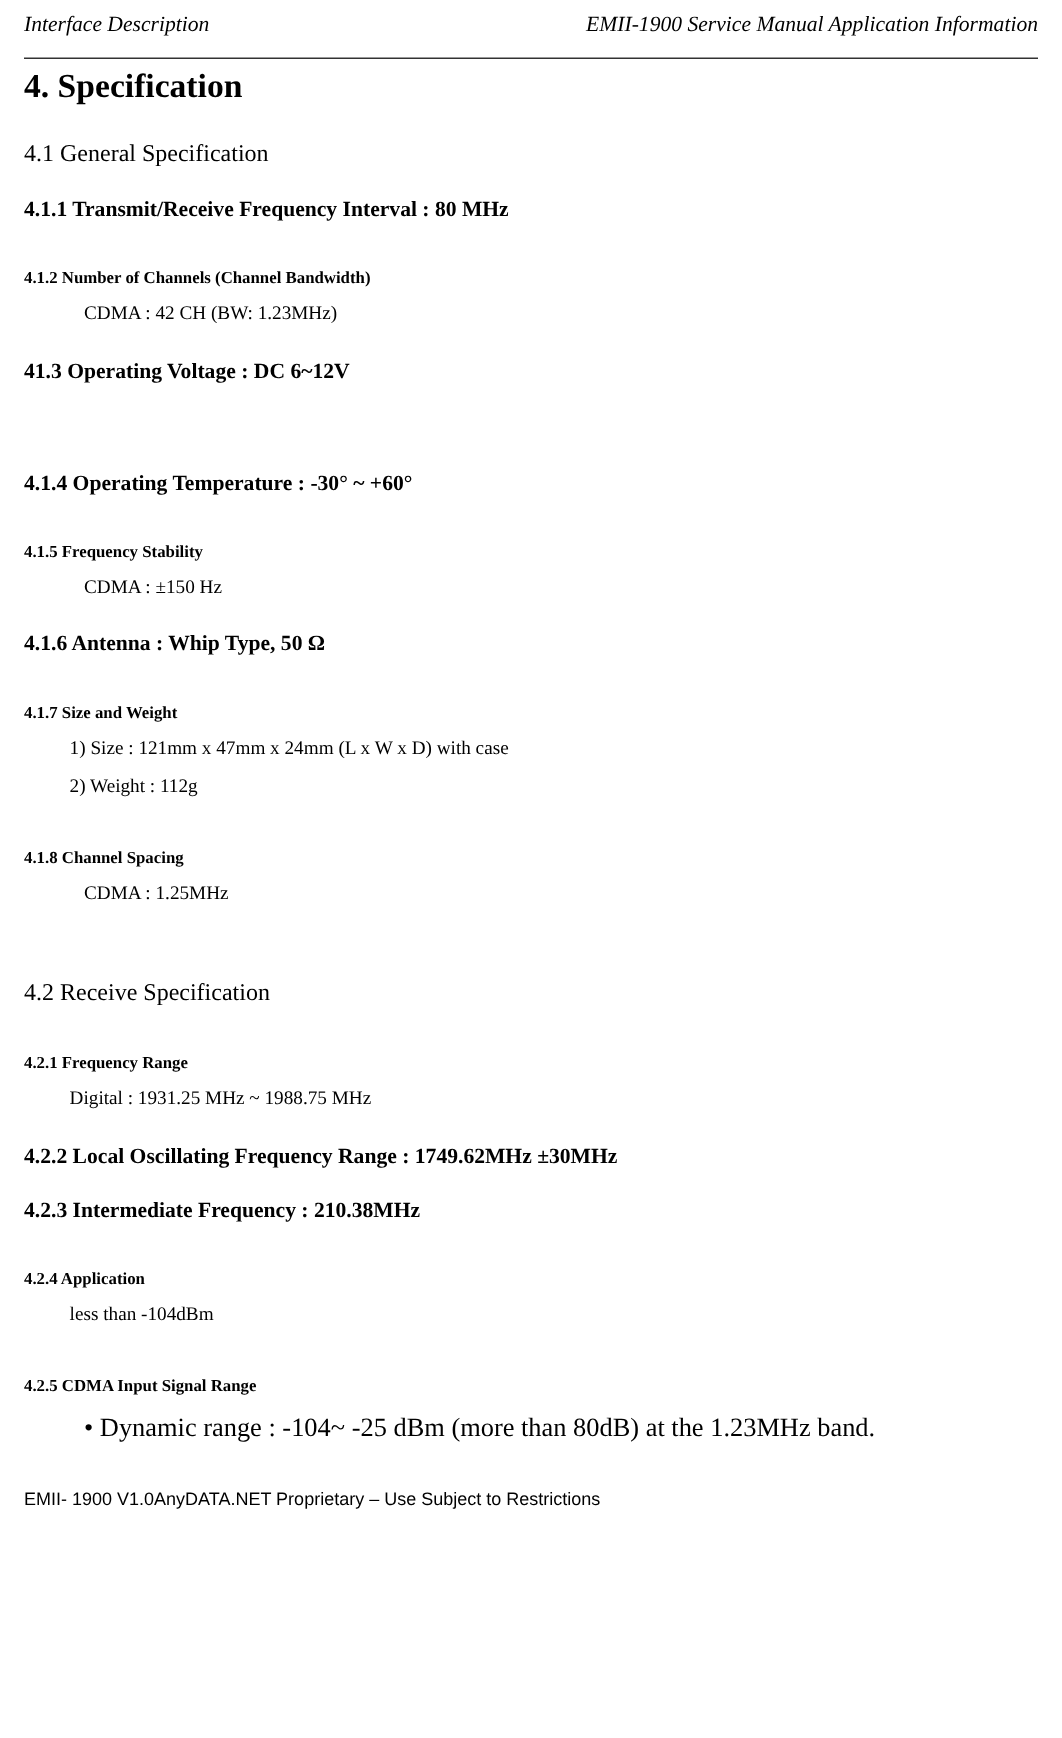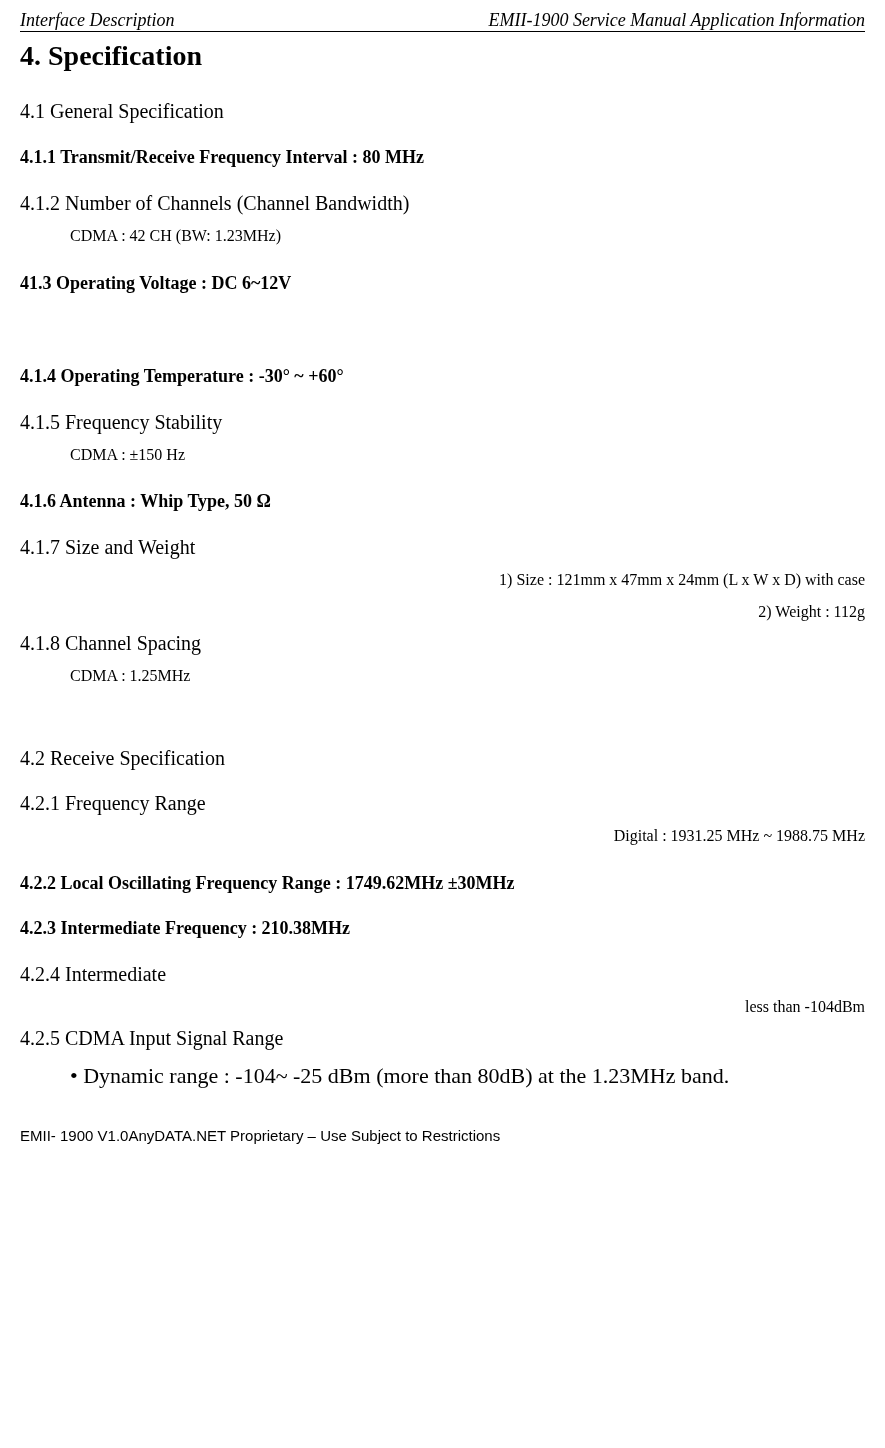--- a/index.html
+++ b/index.html
@@ -9,57 +9,56 @@
       padding: 10px 20px;
       width: 845px;
       color: #000;
     }
     .top-rule {
       border-bottom: 1px solid black;
       display: flex;
       justify-content: space-between;
       font-style: italic;
       font-size: 18px;
-      padding-bottom: 0;
+      padding-bottom: 17px;
     }
     .h1 {
       font-size: 28px;
       font-weight: bold;
       margin: 8px 0 28px 0;
     }
     .h2 {
       font-size: 20px;
       font-weight: normal;
       margin-top: 28px;
       margin-bottom: 22px;
     }
     .h3 {
-      font-size: 20px;
-      font-weight: normal;
-      margin-top: 8px;
+      font-size: 14px;
+      font-weight: bold;
+      margin-top: 40px;
       margin-bottom: 8px;
     }
     .h3-standalone {
       font-size: 18px;
       font-weight: bold;
       margin-top: 24px;
       margin-bottom: 24px;
     }
     .body-text {
       font-size: 16px;
       margin-left: 50px;
       margin-bottom: 6px;
       line-height: 1.6;
     }
     .body-text-lessindent {
       font-size: 16px;
       margin-left: 38px;
       margin-bottom: 6px;
       line-height: 1.6;
-      text-align: right;
     }
     .body-text-bullet {
       font-size: 22px;
       margin-left: 50px;
       margin-bottom: 6px;
       line-height: 1.6;
     }
     .footer {
       display: flex;
       justify-content: flex-start;
@@ -108,21 +107,21 @@
 <div class="extra-gap"></div>
 <div class="h2">4.2 Receive Specification</div>
 
 <div class="h3">4.2.1 Frequency Range</div>
 <div class="body-text-lessindent">Digital : 1931.25 MHz ~ 1988.75 MHz</div>
 
 <div class="h3-standalone">4.2.2 Local Oscillating Frequency Range : 1749.62MHz  ±30MHz</div>
 
 <div class="h3-standalone">4.2.3 Intermediate Frequency : 210.38MHz</div>
 
-<div class="h3">4.2.4 Intermediate</div>
+<div class="h3">4.2.4 Application</div>
 <div class="body-text-lessindent">less than   -104dBm</div>
 
 <div class="h3">4.2.5 CDMA Input Signal Range</div>
 <div class="body-text-bullet">• Dynamic range : -104~ -25 dBm (more than   80dB) at the 1.23MHz band.</div>
 
 <div class="footer">
   <span>EMII- 1900 V1.0</span>
   <span>AnyDATA.NET Proprietary –  Use Subject to Restrictions</span>
 </div>
 

